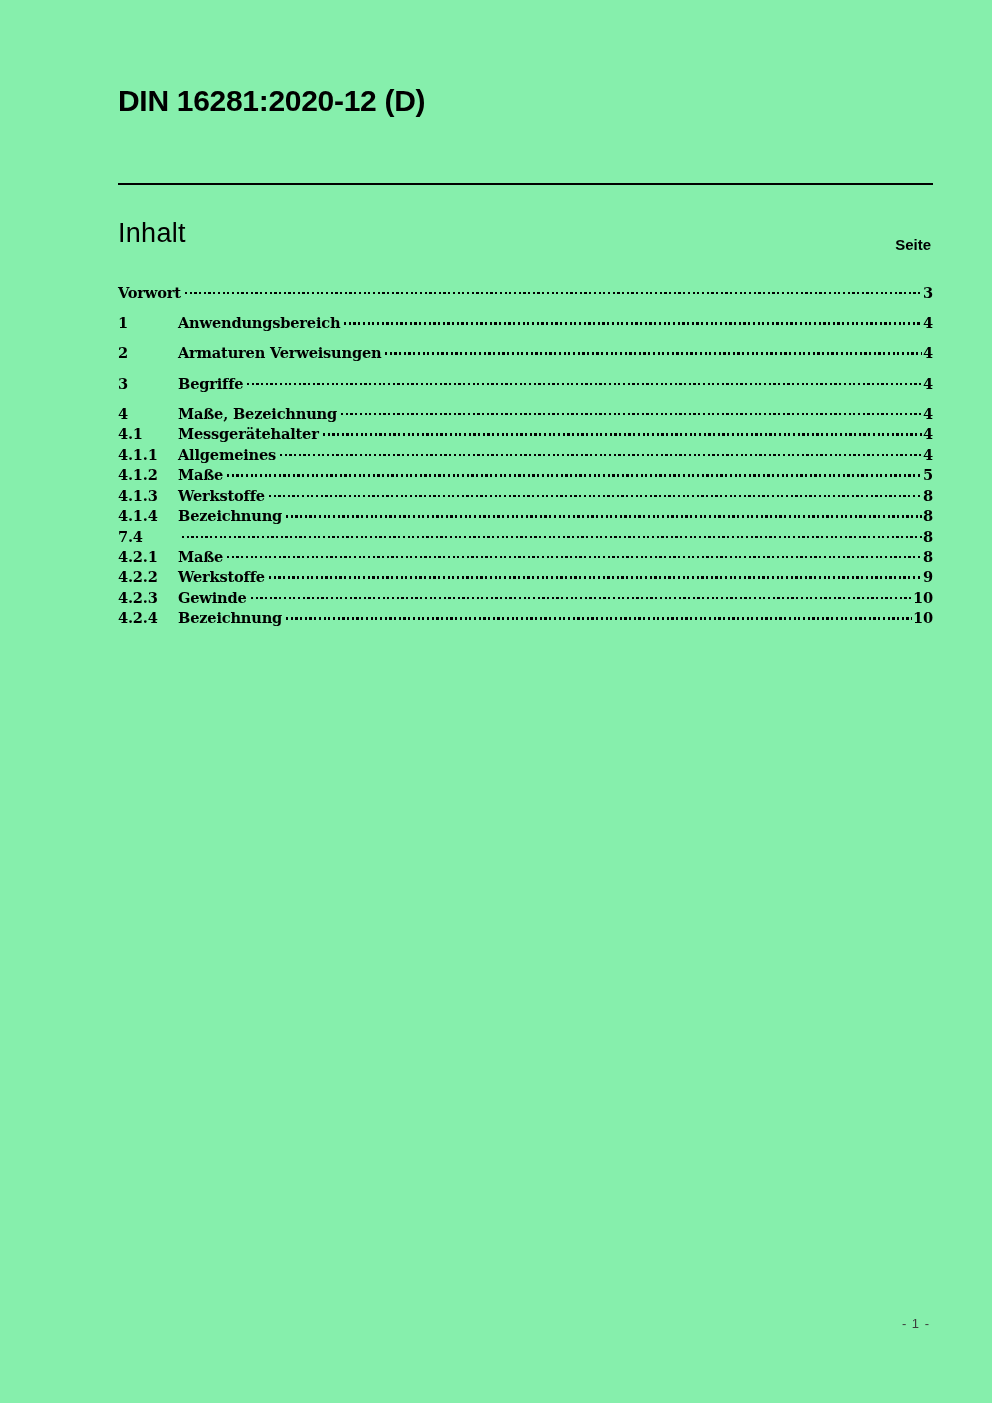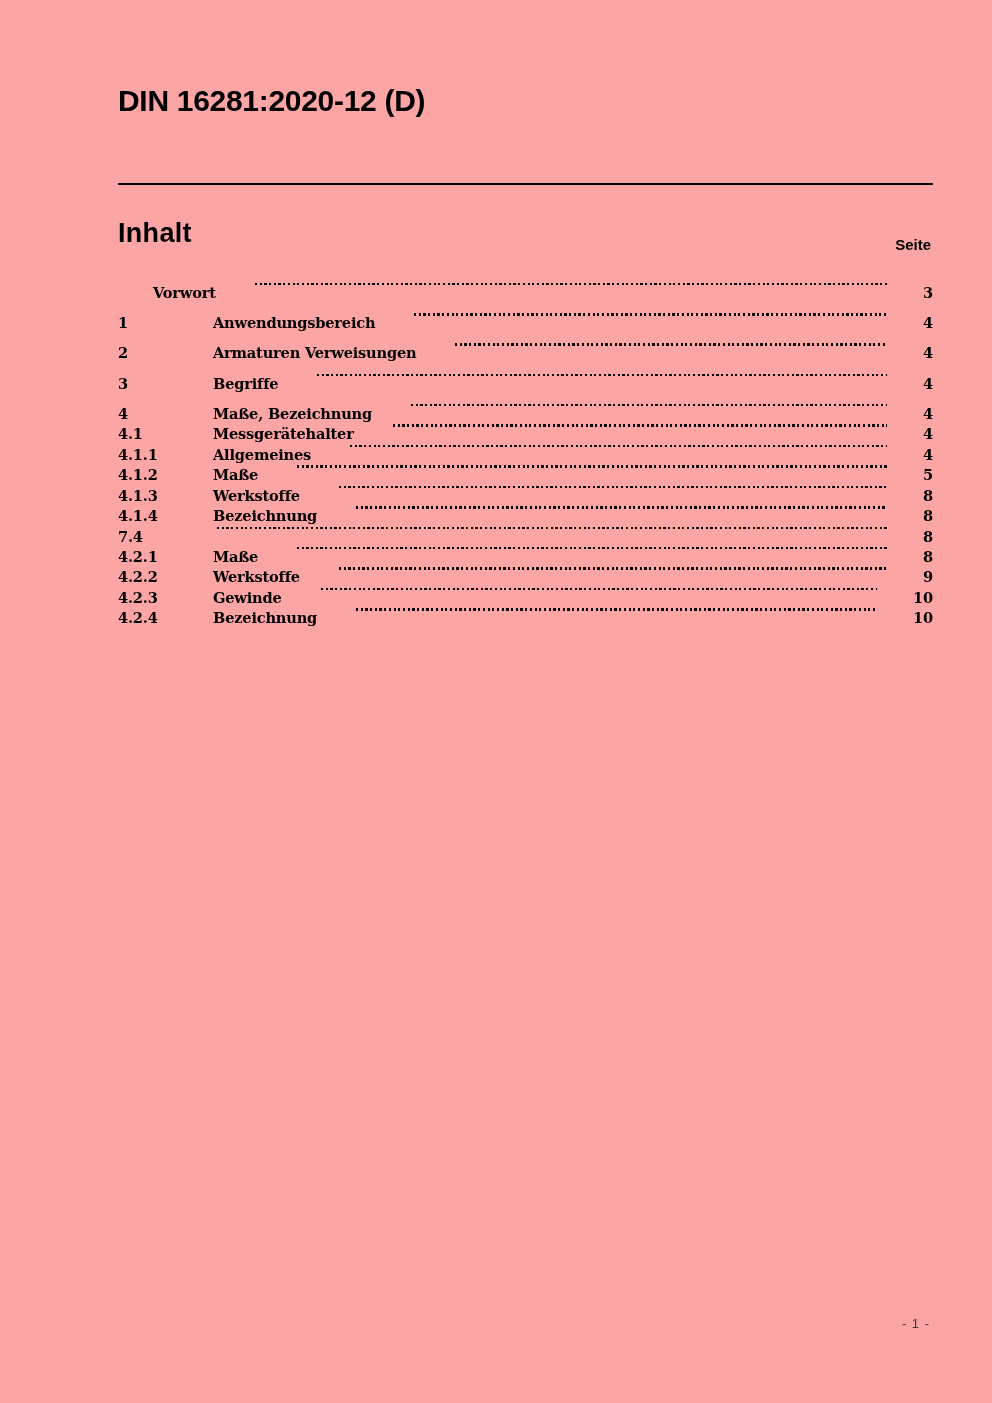--- a/index.html
+++ b/index.html
@@ -1,21 +1,21 @@
 <!DOCTYPE html>
 <html><head>
 <meta charset="utf-8">
 <style>
   * { margin: 0; padding: 0; box-sizing: border-box; }
   html, body { background: #ffffff; }
   .page {
     position: relative;
     width: 992px;
     height: 1403px;
-    background: #fca5a5;
+    background: #86efac;
     font-family: "Liberation Sans", sans-serif;
     color: #000000;
     overflow: hidden;
   }
   .doc-number {
     position: absolute;
     top: 84px; left: 118px;
     font-size: 30px;
     font-weight: bold;
     letter-spacing: -0.3px;
@@ -31,44 +31,43 @@
   .title-rule {
     position: absolute;
     top: 183px; left: 118px;
     width: 815px; height: 2px;
     background: #000000;
   }
   .toc-heading {
     position: absolute;
     top: 218px; left: 118px;
     font-size: 27px;
-    font-weight: bold;
+    font-weight: normal;
     letter-spacing: 0.3px;
   }
   .toc-col-label {
     position: absolute;
     top: 236px; right: 61px;
     font-size: 15px;
     font-weight: bold;
   }
   .toc {
     position: absolute;
     top: 273px; left: 118px;
     width: 815px;
     font-family: "DejaVu Serif", serif;
     font-weight: bold;
     font-size: 14.6px;
     letter-spacing: -0.2px;
   }
   .toc-row {
     display: flex;
-    align-items: flex-start;
+    align-items: center;
     line-height: 20.4px;
     white-space: nowrap;
-    gap: 35px;
   }
   .lvl-top { margin-top: 9.9px; }
   .toc-num { flex: 0 0 60px; }
   .no-num .toc-num { flex: 0 0 0; overflow: hidden; }
   .toc-label { flex: 0 0 auto; }
   .leader {
     flex: 1 1 auto;
     height: 2.4px;
     margin: 0 1px 0 4px;
     background-image: repeating-linear-gradient(

